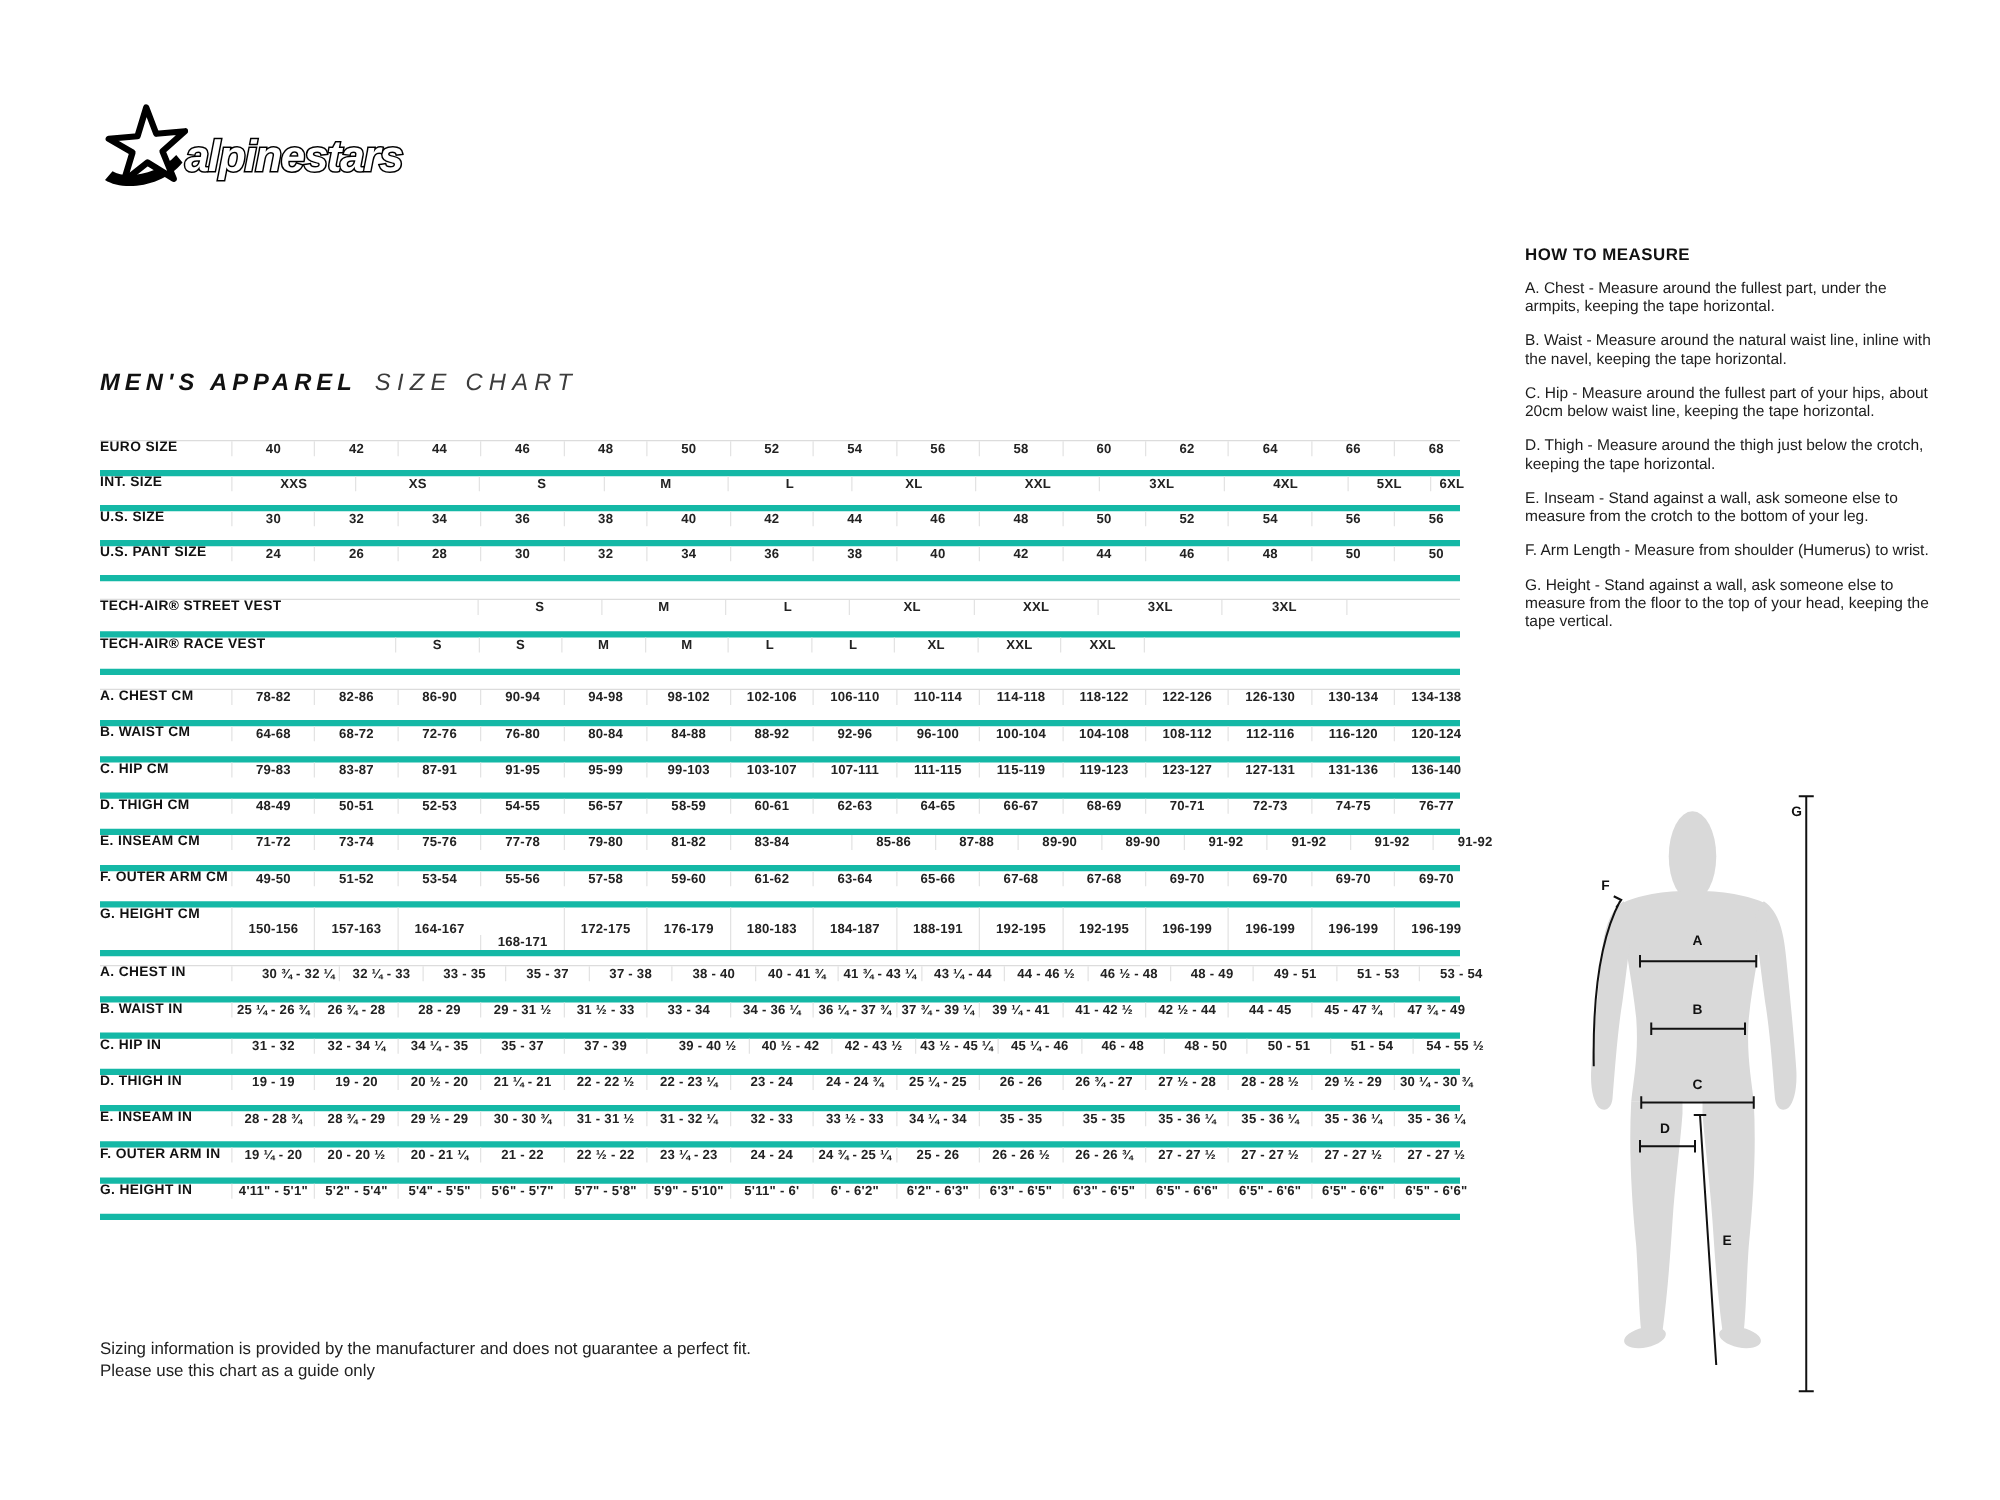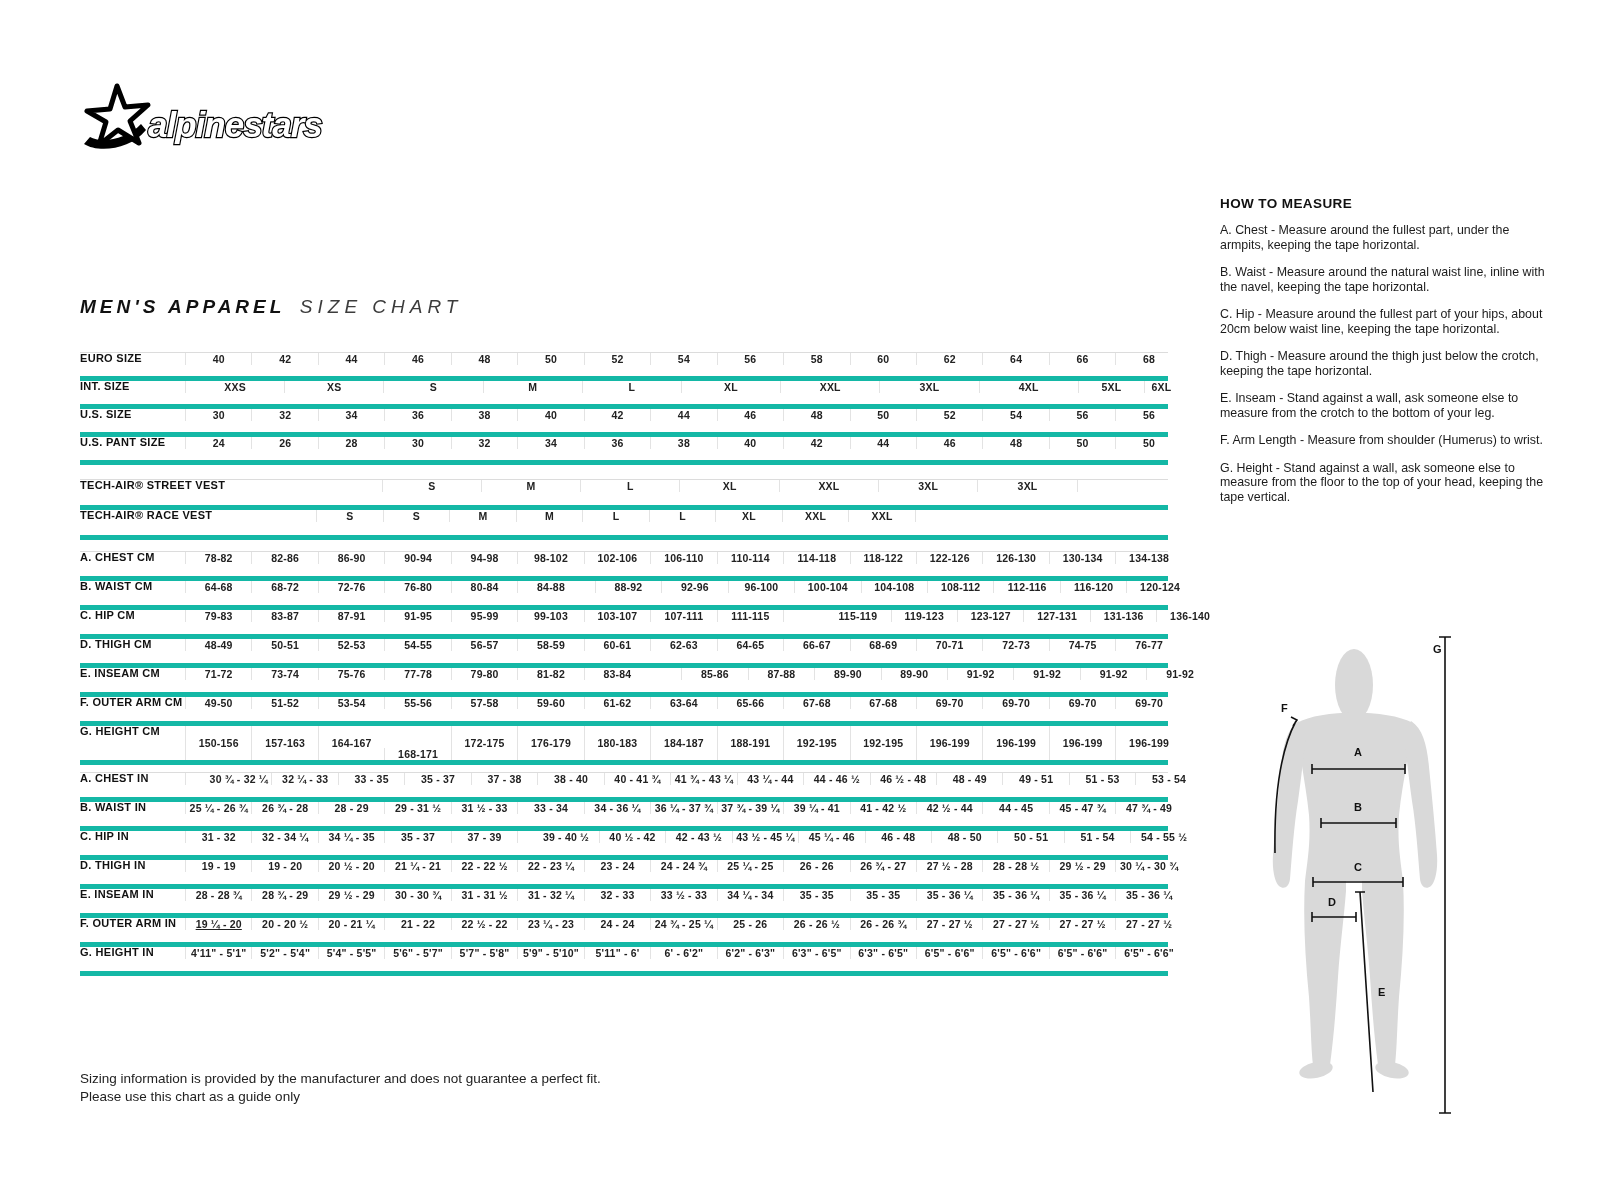--- a/index.html
+++ b/index.html
@@ -195,21 +195,21 @@
         </div>
         <div class="t-row">
           <div class="t-label">B. WAIST CM</div>
           <div class="t-cells with-lead-border">
             <div class="t-cell" style="flex: 0 0 6.6667%;">64-68</div>
             <div class="t-cell" style="flex: 0 0 6.6667%;">68-72</div>
             <div class="t-cell" style="flex: 0 0 6.6667%;">72-76</div>
             <div class="t-cell" style="flex: 0 0 6.6667%;">76-80</div>
             <div class="t-cell" style="flex: 0 0 6.6667%;">80-84</div>
             <div class="t-cell" style="flex: 0 0 6.6667%;">84-88</div>
-            <div class="t-cell" style="flex: 0 0 6.6667%; margin-left: 11px;">88-92</div>
+            <div class="t-cell" style="flex: 0 0 6.6667%;">88-92</div>
             <div class="t-cell" style="flex: 0 0 6.6667%;">92-96</div>
             <div class="t-cell" style="flex: 0 0 6.6667%;">96-100</div>
             <div class="t-cell" style="flex: 0 0 6.6667%;">100-104</div>
             <div class="t-cell" style="flex: 0 0 6.6667%;">104-108</div>
             <div class="t-cell" style="flex: 0 0 6.6667%;">108-112</div>
             <div class="t-cell" style="flex: 0 0 6.6667%;">112-116</div>
             <div class="t-cell" style="flex: 0 0 6.6667%;">116-120</div>
             <div class="t-cell" style="flex: 0 0 6.6667%;">120-124</div>
           </div>
         </div>
@@ -218,21 +218,21 @@
           <div class="t-cells with-lead-border">
             <div class="t-cell" style="flex: 0 0 6.6667%;">79-83</div>
             <div class="t-cell" style="flex: 0 0 6.6667%;">83-87</div>
             <div class="t-cell" style="flex: 0 0 6.6667%;">87-91</div>
             <div class="t-cell" style="flex: 0 0 6.6667%;">91-95</div>
             <div class="t-cell" style="flex: 0 0 6.6667%;">95-99</div>
             <div class="t-cell" style="flex: 0 0 6.6667%;">99-103</div>
             <div class="t-cell" style="flex: 0 0 6.6667%;">103-107</div>
             <div class="t-cell" style="flex: 0 0 6.6667%;">107-111</div>
             <div class="t-cell" style="flex: 0 0 6.6667%;">111-115</div>
-            <div class="t-cell" style="flex: 0 0 6.6667%; padding-left: 41px;">115-119</div>
+            <div class="t-cell" style="flex: 0 0 6.6667%;">115-119</div>
             <div class="t-cell" style="flex: 0 0 6.6667%;">119-123</div>
             <div class="t-cell" style="flex: 0 0 6.6667%;">123-127</div>
             <div class="t-cell" style="flex: 0 0 6.6667%;">127-131</div>
             <div class="t-cell" style="flex: 0 0 6.6667%;">131-136</div>
             <div class="t-cell" style="flex: 0 0 6.6667%;">136-140</div>
           </div>
         </div>
         <div class="t-row">
           <div class="t-label">D. THIGH CM</div>
           <div class="t-cells with-lead-border">
@@ -411,21 +411,21 @@
             <div class="t-cell" style="flex: 0 0 6.6667%;">35 - 35</div>
             <div class="t-cell" style="flex: 0 0 6.6667%;">35 - 36 ¼</div>
             <div class="t-cell" style="flex: 0 0 6.6667%;">35 - 36 ¼</div>
             <div class="t-cell" style="flex: 0 0 6.6667%;">35 - 36 ¼</div>
             <div class="t-cell" style="flex: 0 0 6.6667%;">35 - 36 ¼</div>
           </div>
         </div>
         <div class="t-row">
           <div class="t-label">F. OUTER ARM IN</div>
           <div class="t-cells with-lead-border">
-            <div class="t-cell" style="flex: 0 0 6.6667%; text-decoration: underline;">19 ¼ - 20</div>
+            <div class="t-cell" style="flex: 0 0 6.6667%;">19 ¼ - 20</div>
             <div class="t-cell" style="flex: 0 0 6.6667%;">20 - 20 ½</div>
             <div class="t-cell" style="flex: 0 0 6.6667%;">20 - 21 ¼</div>
             <div class="t-cell" style="flex: 0 0 6.6667%;">21 - 22</div>
             <div class="t-cell" style="flex: 0 0 6.6667%;">22 ½ - 22</div>
             <div class="t-cell" style="flex: 0 0 6.6667%;">23 ¼ - 23</div>
             <div class="t-cell" style="flex: 0 0 6.6667%;">24 - 24</div>
             <div class="t-cell" style="flex: 0 0 6.6667%;">24 ¾ - 25 ¼</div>
             <div class="t-cell" style="flex: 0 0 6.6667%;">25 - 26</div>
             <div class="t-cell" style="flex: 0 0 6.6667%;">26 - 26 ½</div>
             <div class="t-cell" style="flex: 0 0 6.6667%;">26 - 26 ¾</div>

